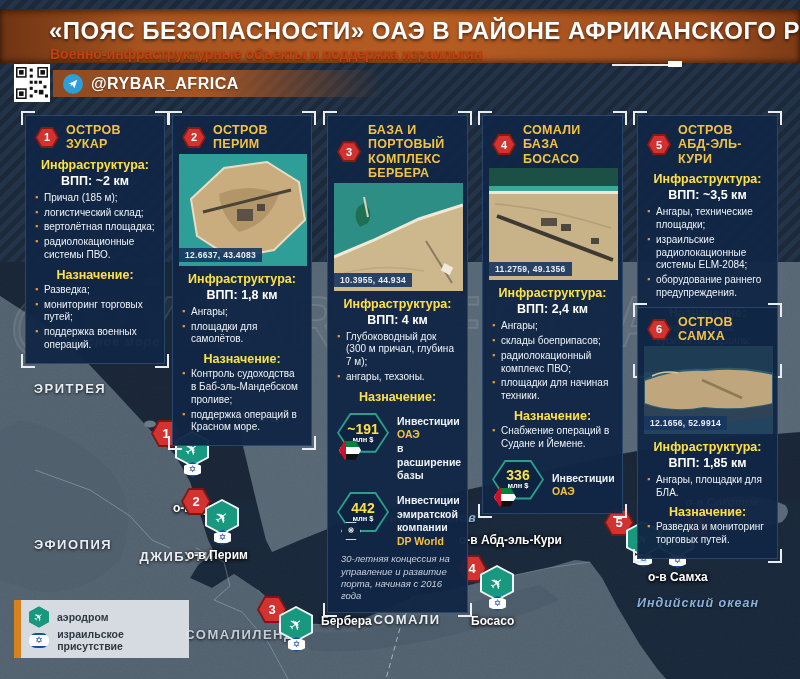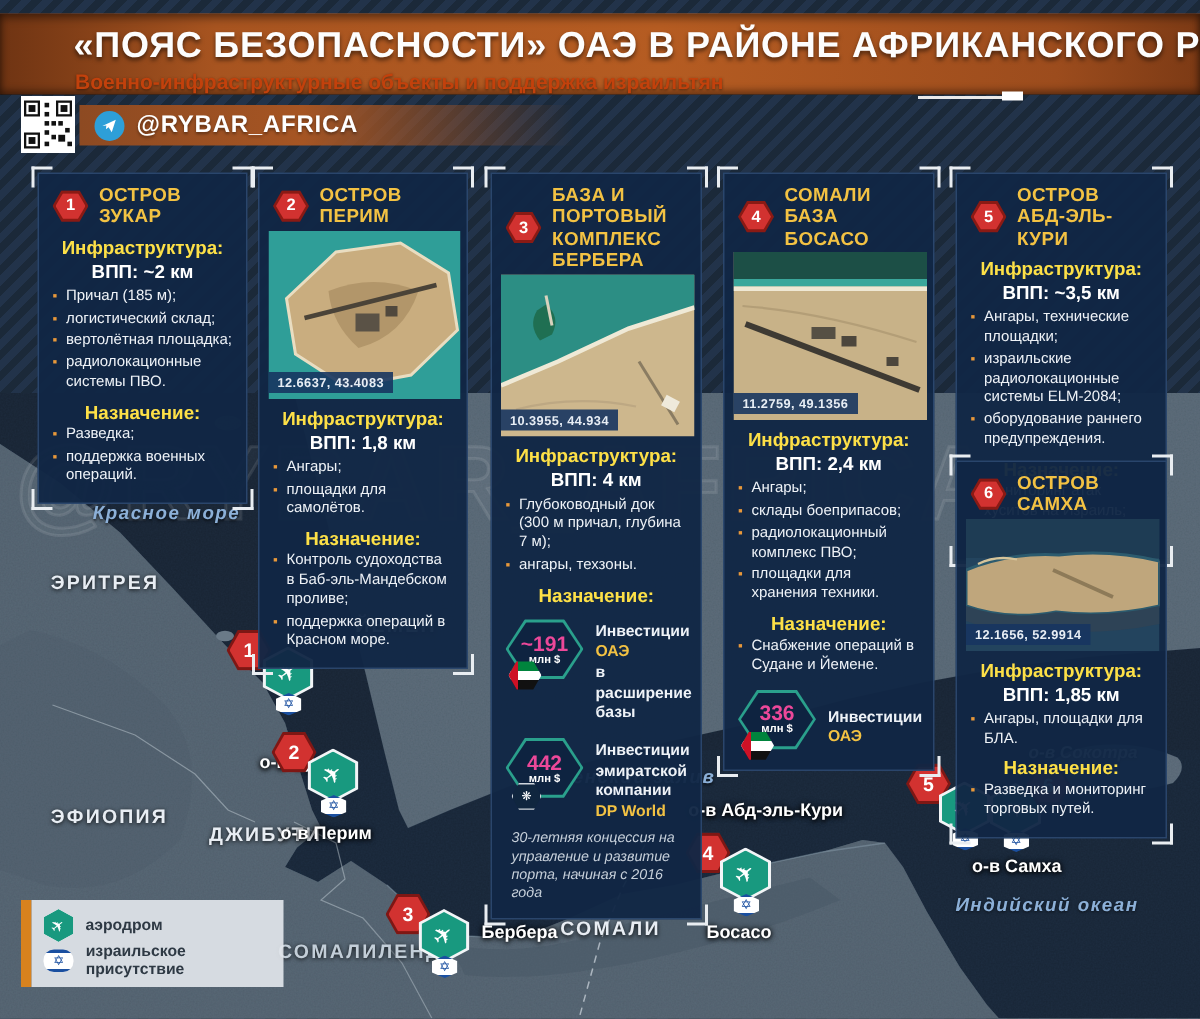--- a/index.html
+++ b/index.html
@@ -86,21 +86,21 @@
   .cimg{position:relative;margin:2px -3px 2px;}
   .cimg svg{display:block;}
   .coords{position:absolute;left:0;bottom:4px;background:rgba(23,53,96,.9);color:#e8eef5;
     font-size:8.5px;font-weight:bold;padding:2px 6px;letter-spacing:.3px;}
 
   
   .inv-row{display:flex;align-items:flex-start;gap:8px;margin-top:9px;}
   .badge{position:relative;flex:0 0 52px;height:44px;}
   .ihex-o{position:absolute;left:0;top:0;width:52px;height:40px;background:#2aa08c;display:flex;align-items:center;justify-content:center;}
   .ihex-i{width:48px;height:36px;background:#0e2340;display:flex;flex-direction:column;align-items:center;justify-content:center;}
-  .ihex-i .v{color:#ec4899;font-weight:bold;font-size:14px;line-height:1;}
+  .ihex-i .v{color:#fde047;font-weight:bold;font-size:14px;line-height:1;}
   .ihex-i .u{color:#fff;font-size:7.5px;font-weight:bold;line-height:1.1;}
   .flag-uae{position:absolute;left:2px;top:28px;width:22px;height:19px;
     background:linear-gradient(90deg,#ce1126 0 30%,rgba(0,0,0,0) 30%),
                linear-gradient(180deg,#00843d 0 33%,#fff 33% 66%,#111 66% 100%);}
   .flag-dpw{position:absolute;left:4px;top:30px;width:20px;height:18px;background:#10263f;
     border:1px solid #cfd6dd;box-sizing:border-box;color:#fff;font-size:8px;display:flex;
     align-items:center;justify-content:center;}
   .inv-tx{font-size:10.5px;font-weight:bold;line-height:1.3;padding-top:2px;}
   .inv-tx .gold{color:#f3c243;}
   .inv-note{font-size:9.5px;font-style:italic;color:#c7d0da;line-height:1.3;margin-top:5px;padding-left:4px;}
@@ -318,20 +318,21 @@
   <div class="vpp">ВПП: ~2 км</div>
   <ul class="blist">
     <li>Причал (185 м);</li>
     <li>логистический склад;</li>
     <li>вертолётная площадка;</li>
     <li>радиолокационные системы ПВО.</li>
   </ul>
   <div class="sec">Назначение:</div>
   <ul class="blist">
     <li>Разведка;</li>
+    <li>мониторинг торговых путей;</li>
     <li>поддержка военных операций.</li>
   </ul>
 </div>
 
 <div class="card" style="left:172px;top:115px;width:140px;">
   <span class="cb tl"></span>
     <span class="cb tr"></span>
     <span class="cb bl"></span>
     <span class="cb br"></span>
   <div class="chead">
@@ -452,21 +453,21 @@
       <path d="M6,36 Q60,40 122,60" fill="none" stroke="#b39e77" stroke-width="1.5"></path>
     </svg>
     <div class="coords">11.2759, 49.1356</div>
   </div>
   <div class="sec">Инфраструктура:</div>
   <div class="vpp">ВПП: 2,4 км</div>
   <ul class="blist">
     <li>Ангары;</li>
     <li>склады боеприпасов;</li>
     <li>радиолокационный комплекс ПВО;</li>
-    <li>площадки для хранения техники.</li>
+    <li>площадки для начиная техники.</li>
   </ul>
   <div class="sec">Назначение:</div>
   <ul class="blist">
     <li>Снабжение операций в Судане и Йемене.</li>
   </ul>
   <div class="inv-row">
     <div class="badge">
       <div class="hex ihex-o">
           <div class="hex ihex-i">
         <span class="v">336</span>

